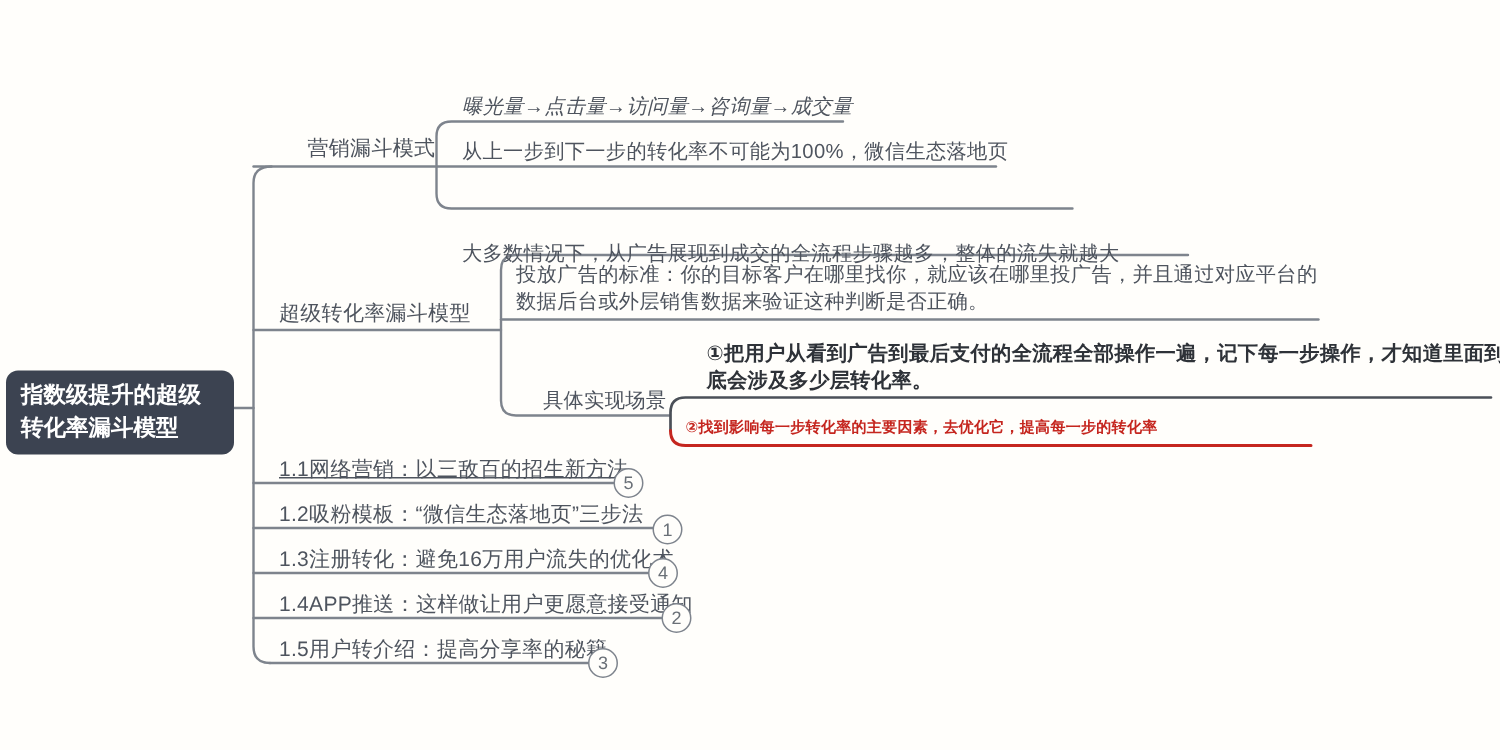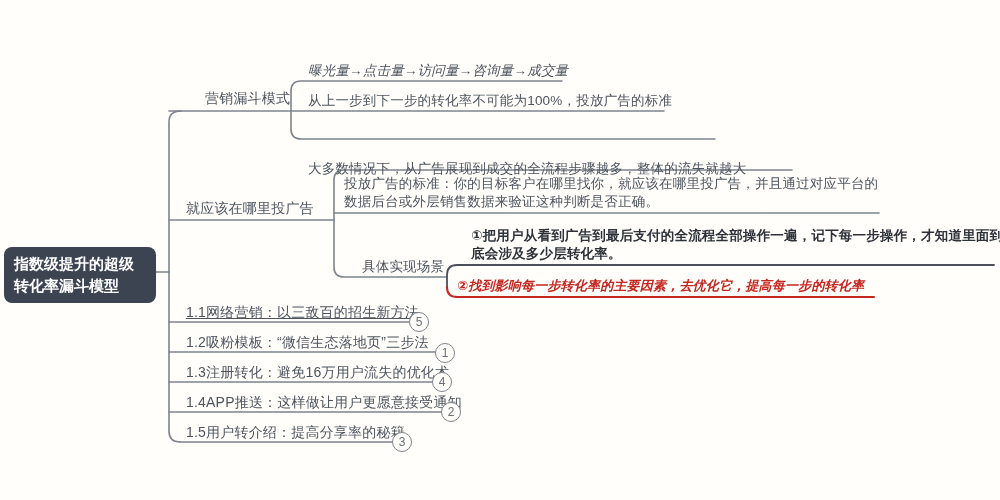--- a/index.html
+++ b/index.html
@@ -42,22 +42,21 @@
     box-sizing:border-box;
   }
   .point-bold{
     color:#2e3238;
     font-weight:bold;
     line-height:17.5px;
   }
   .point-red{
     color:#c5261f;
     font-weight:bold;
-    font-style:italic;
-    font-size:13px;
+    font-size:10px;
   }
   .badge{
     position:absolute;
     width:20px;height:20px;
     border:1.5px solid #7e848d;
     border-radius:50%;
     background:#fffefb;
     color:#6a7077;
     font-size:12px;
     display:flex;
@@ -89,24 +88,24 @@
     <path d="M994,265 L457,265 Q447,265 447,275 L447,287" fill="none" stroke="#4b5058" stroke-width="1.8" stroke-linecap="round"></path>
     <path d="M447,287 Q447,297 457,297 L874,297" fill="none" stroke="#c5261f" stroke-width="2" stroke-linecap="round"></path>
   </svg>
 
   <div class="root-node">
     <span>指数级提升的超级转化率漏斗模型</span>
   </div>
 
   <div class="txt label" style="left:190px;top:90px;margin-left:15px;">营销漏斗模式</div>
   <div class="txt" style="left:308px;top:62px;font-style:italic;">曝光量→点击量→访问量→咨询量→成交量</div>
-  <div class="txt" style="left:308px;top:92px;">从上一步到下一步的转化率不可能为100%，投放广告的标准</div>
+  <div class="txt" style="left:308px;top:92px;">从上一步到下一步的转化率不可能为100%，微信生态落地页</div>
   <div class="txt" style="left:308px;top:120px;margin-top:40px;">大多数情况下，从广告展现到成交的全流程步骤越多，整体的流失就越大</div>
 
-  <div class="txt label" style="left:186px;top:200px;">就应该在哪里投广告</div>
+  <div class="txt label" style="left:186px;top:200px;">超级转化率漏斗模型</div>
   <div class="txt wrap" style="left:344px;top:176px;width:542px;line-height:17.5px;font-family:Liberation Mono, monospace;">投放广告的标准：你的目标客户在哪里找你，就应该在哪里投广告，并且通过对应平台的数据后台或外层销售数据来验证这种判断是否正确。</div>
 
   <div class="txt" style="left:362px;top:258px;font-family:Liberation Serif, serif;">具体实现场景</div>
   <div class="txt wrap point-bold" style="left:471px;top:227px;width:540px;">①把用户从看到广告到最后支付的全流程全部操作一遍，记下每一步操作，才知道里面到底会涉及多少层转化率。</div>
   <div class="txt point-red" style="left:457px;top:277px;">②找到影响每一步转化率的主要因素，去优化它，提高每一步的转化率</div>
 
   <div class="txt label" style="left:186px;top:304px;text-decoration:underline;">1.1网络营销：以三敌百的招生新方法</div>
   <div class="txt label" style="left:186px;top:334px;">1.2吸粉模板：“微信生态落地页”三步法</div>
   <div class="txt label" style="left:186px;top:364px;">1.3注册转化：避免16万用户流失的优化术</div>
   <div class="txt label" style="left:186px;top:394px;">1.4APP推送：这样做让用户更愿意接受通知</div>

